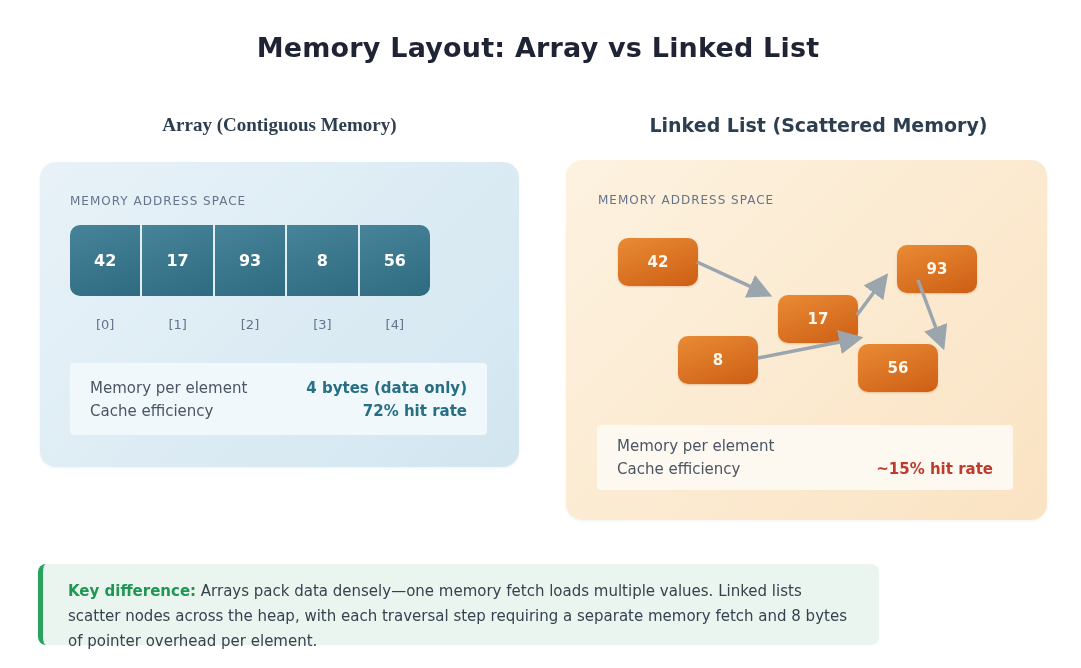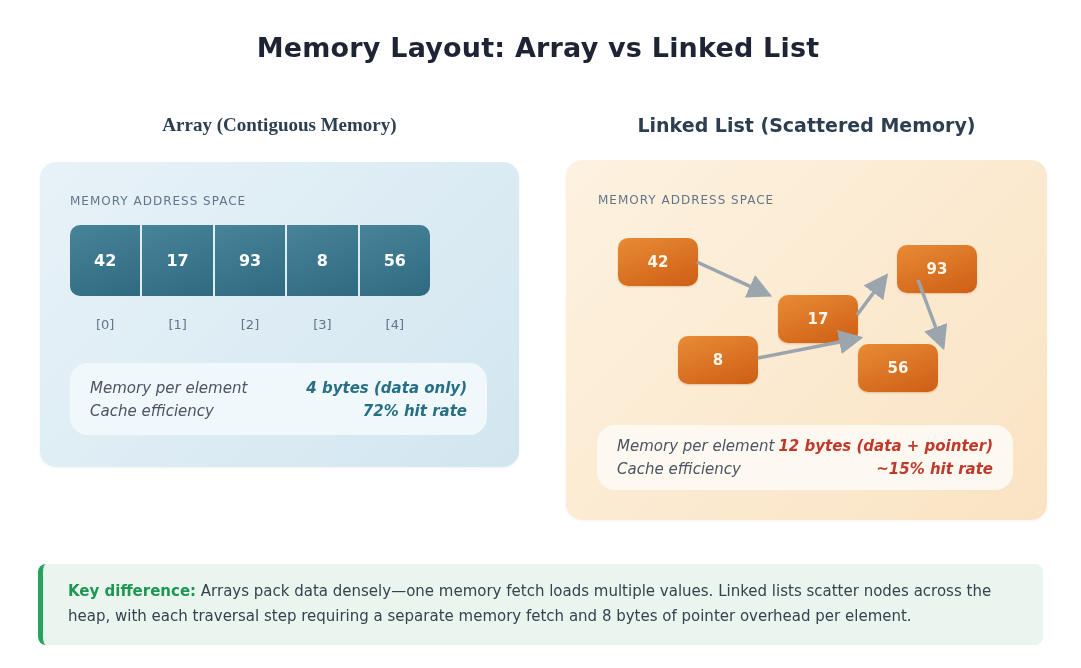--- a/index.html
+++ b/index.html
@@ -13,21 +13,21 @@
   .page-title {
     position: absolute; left: 0; top: 32px; width: 1076px;
     text-align: center; font-size: 27px; font-weight: bold;
     color: #1e2433; letter-spacing: 0.2px;
   }
   .col-heading {
     position: absolute; top: 114px; text-align: center;
     font-size: 19px; font-weight: bold; color: #2c3e50;
   }
   .col-heading.left { left: 40px; width: 479px; font-family: Liberation Serif, serif; }
-  .col-heading.right { left: 566px; width: 481px; }
+  .col-heading.right { left: 578px; width: 481px; }
 
   .panel {
     position: absolute; border-radius: 16px;
     box-shadow: 0 1px 3px rgba(30,50,70,0.06);
     padding-left: 48px;
   }
   .panel.blue {
     left: 40px; top: 162px; width: 479px; height: 305px;
     background: linear-gradient(135deg, #e8f2f8 0%, #d2e6f0 100%);
   }
@@ -56,23 +56,23 @@
   .array-indices {
     position: absolute; left: 30px; top: 155px; width: 360px;
     display: flex; gap: 2px;
   }
   .array-index {
     flex: 1; text-align: center; font-size: 13px; color: #64748b;
   }
 
   
   .stats-box {
-    position: absolute; border-radius: 18px;
+    position: absolute; border-radius: 4px;
     display: flex; flex-direction: column; justify-content: center;
-    gap: 5px; padding: 0 20px; font-style: italic;
+    gap: 5px; padding: 0 20px;
   }
   .stats-box.blue-stats {
     left: 30px; top: 201px; width: 417px; height: 72px;
     background: #f1f8fb;
   }
   .stats-box.cream-stats {
     left: 31px; top: 265px; width: 416px; height: 65px;
     background: #fdf9f1;
   }
   .stat-row { display: flex; justify-content: space-between; align-items: baseline; }
@@ -85,21 +85,21 @@
     position: absolute; width: 80px; height: 48px; border-radius: 10px;
     background: linear-gradient(160deg, #e98b35 0%, #cd5e14 100%);
     display: flex; align-items: center; justify-content: center;
     color: #fdf6ea; font-size: 15px; font-weight: bold;
     box-shadow: 0 1px 2px rgba(150,80,10,0.25);
   }
   .arrows-svg { position: absolute; inset: 0; pointer-events: none; }
 
   
   .note-box {
-    position: absolute; left: 38px; top: 564px; width: 1005px; height: 81px;
+    position: absolute; left: 38px; top: 564px; width: 841px; height: 81px;
     background: #e9f5ee; border-left: 5px solid #27a35e;
     border-radius: 8px; padding: 15px 25px 0 25px;
     font-size: 15px; line-height: 25px; color: #37424f;
   }
   .note-lead { color: #1f9652; font-weight: bold; }
 </style>
 </head>
 <body>
 
 <h1 class="page-title">Memory Layout: Array vs Linked List</h1>
@@ -153,21 +153,20 @@
       </defs>
     <line x1="131" y1="102" x2="203" y2="135" stroke="#9aa5ad" stroke-width="3.5" marker-end="url(#arrowhead)"></line>
         <line x1="291" y1="155" x2="320" y2="116" stroke="#9aa5ad" stroke-width="3.5" marker-end="url(#arrowhead)"></line>
         <line x1="352" y1="120" x2="377" y2="187" stroke="#9aa5ad" stroke-width="3.5" marker-end="url(#arrowhead)"></line>
         <line x1="192" y1="198" x2="294" y2="178" stroke="#9aa5ad" stroke-width="3.5" marker-end="url(#arrowhead)"></line>
       </svg>
   </div>
   <div class="stats-box cream-stats">
       <div class="stat-row">
         <span class="stat-label">Memory per element</span>
-        <span class="stat-value" style="color: rgb(192, 57, 43);">12 bytes (data + pointer)</span>
       </div>
       <div class="stat-row">
         <span class="stat-label">Cache efficiency</span>
         <span class="stat-value" style="color: rgb(192, 57, 43); text-align: right;">~15% hit rate</span>
       </div>
     </div>
 </div>
 
 <div class="note-box">
   <span class="note-lead">Key difference:</span><span> Arrays pack data densely—one memory fetch loads multiple values. Linked lists scatter nodes across the heap, with each traversal step requiring a separate memory fetch and 8 bytes of pointer overhead per element.</span>

